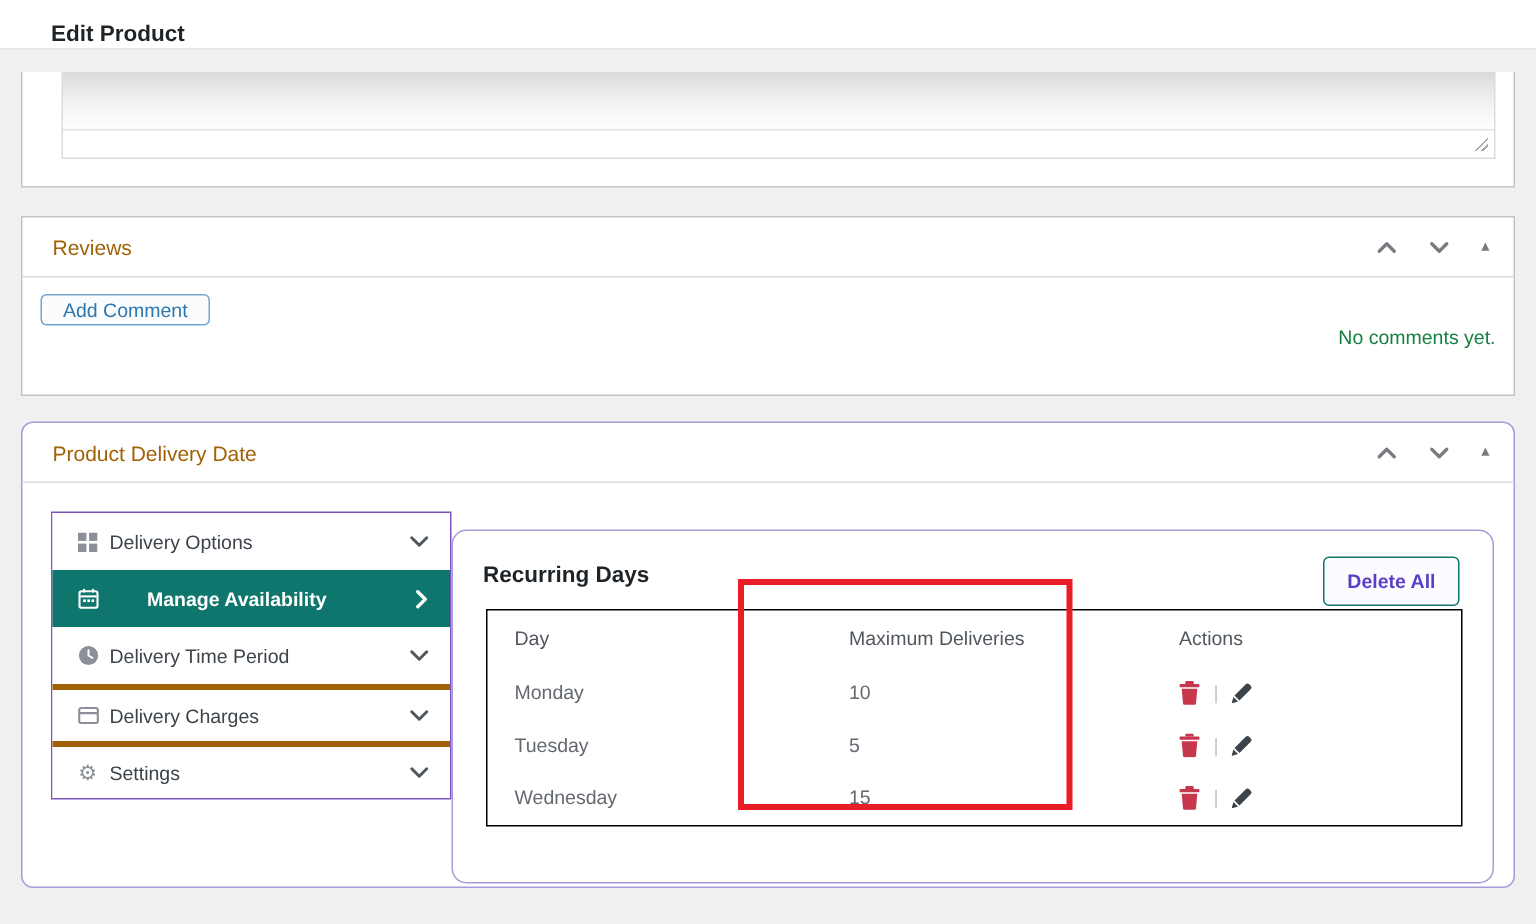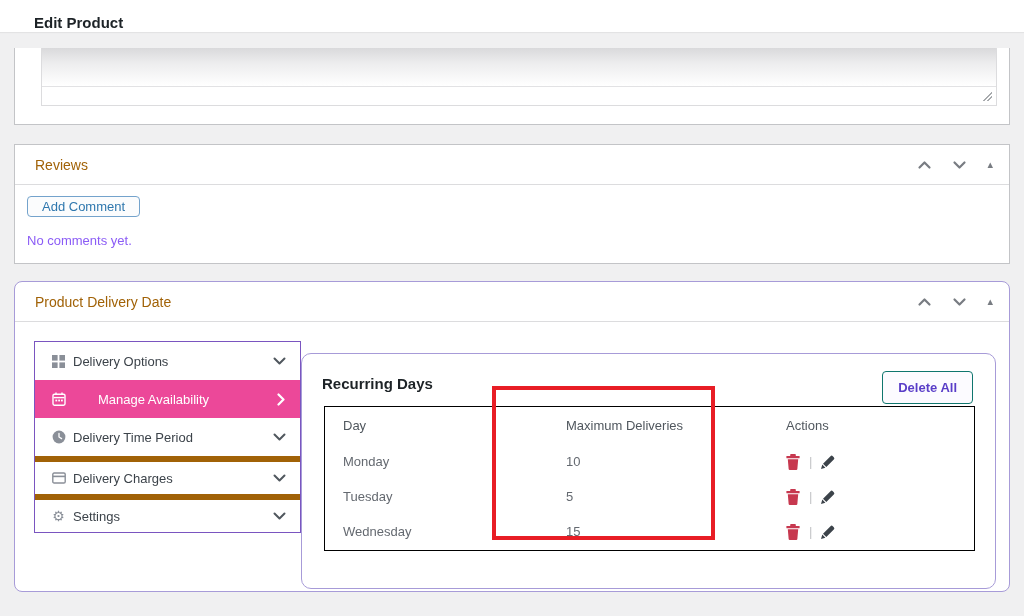--- a/index.html
+++ b/index.html
@@ -35,35 +35,35 @@
   .resize-grip { position:absolute; right:4px; bottom:3px; width:11px; height:11px;
       background:repeating-linear-gradient(135deg,#a7aaad 0 1px, transparent 1px 3px);
       clip-path:polygon(100% 0, 100% 100%, 0 100%); cursor:nwse-resize; }
 
   
   #reviews-panel { left:14px; top:144px; width:996px; height:120px; }
   .reviews-body { padding:11px 12px; }
   .btn-secondary { display:inline-block; padding:2px 14px; font-size:13px;
       color:#2e77ae; background:#fbfcfd; border:1px solid #74a3cc; border-radius:4px;
       cursor:pointer; font-family:inherit; }
-  .empty-text { margin-top:16px; font-size:13px; color:#8b5cf6; }
+  .empty-text { font-size:13px; color:#15803d;text-align:right; }
 
   
   #delivery-panel { left:14px; top:281px; width:996px; height:311px;
       border:1px solid #a79bd8; border-radius:8px; }
   #delivery-panel .box-header { border-bottom:1px solid #dcdcde; }
 
   .delivery-sidebar { position:absolute; left:19px; top:59px; width:267px;
       background:#fff; border:1px solid #7a55c0; z-index:3; }
   .side-item { height:38px; display:flex; align-items:center; gap:7px;
       padding:0 14px 0 16px; font-size:13px; color:#3c434a; cursor:pointer;
       background:#fff; }
-  .side-item + .side-item { border-top:6px solid #a16207; }
+  .side-item + .side-item { border-top:4px solid #a16207; }
   .side-item .chev { margin-left:auto; display:flex; }
-  .side-item.active { background:#ec4899; color:#fff; font-weight:400; border-top:none;gap:32px; }
+  .side-item.active { background:#0f766e; color:#fff; font-weight:700; border-top:none;gap:32px; }
   .side-item.active + .side-item { border-top:none; }
   .side-icon { display:flex; width:15px; justify-content:center; color:#8a8f98; }
   .side-item.active .side-icon { color:#fff; }
   .gear-glyph { font-size:14px; line-height:1; color:#8a8f98; }
 
   .delivery-content { position:absolute; left:286px; top:71px; width:695px; height:236px;
       border:1px solid #a79bd8; border-radius:10px; background:#fff; }
   .content-heading { position:absolute; left:20px; top:21px; font-size:15px;
       font-weight:700; color:#1d2327; }
   .btn-delete-all { position:absolute; right:22px; top:17px; padding:8px 15px;

